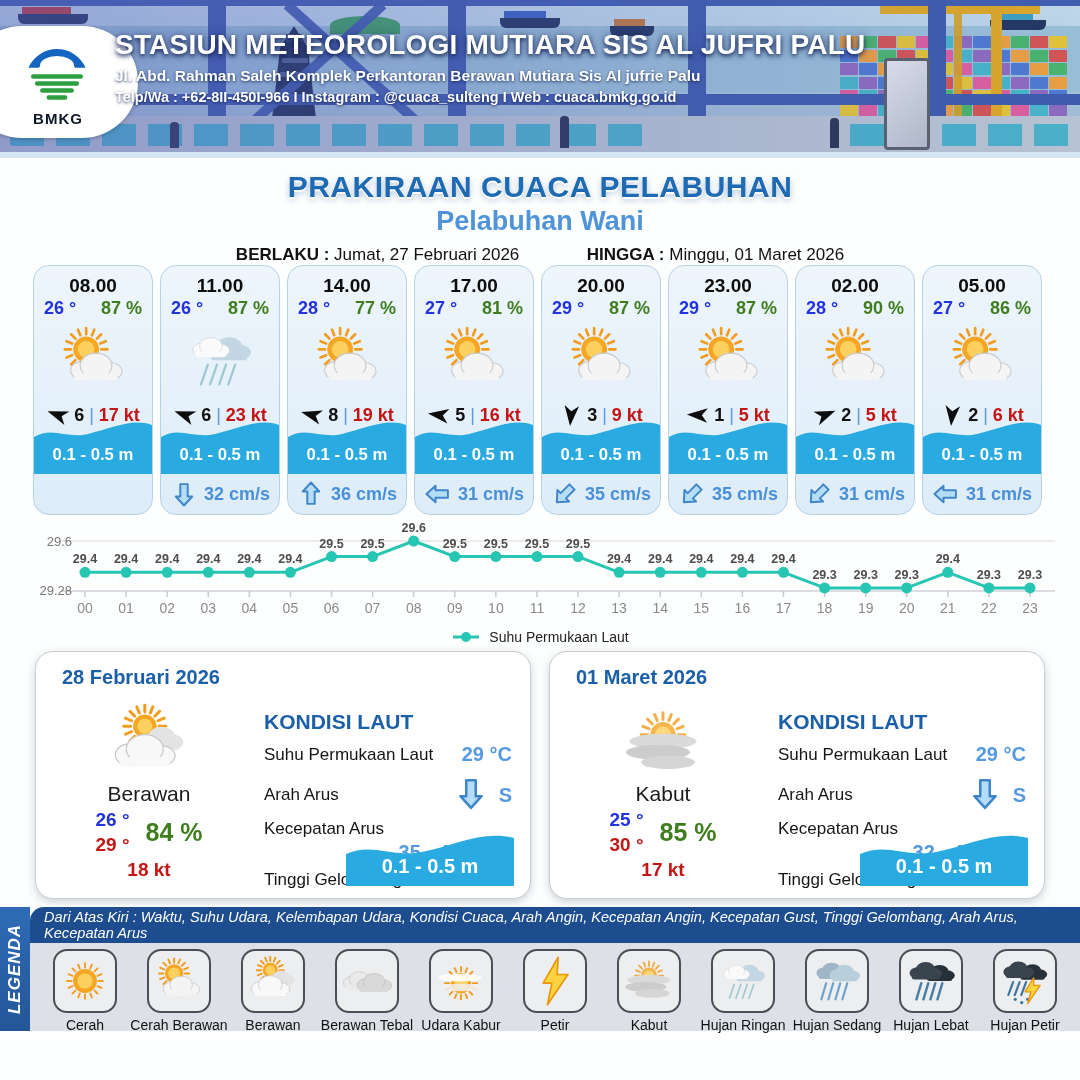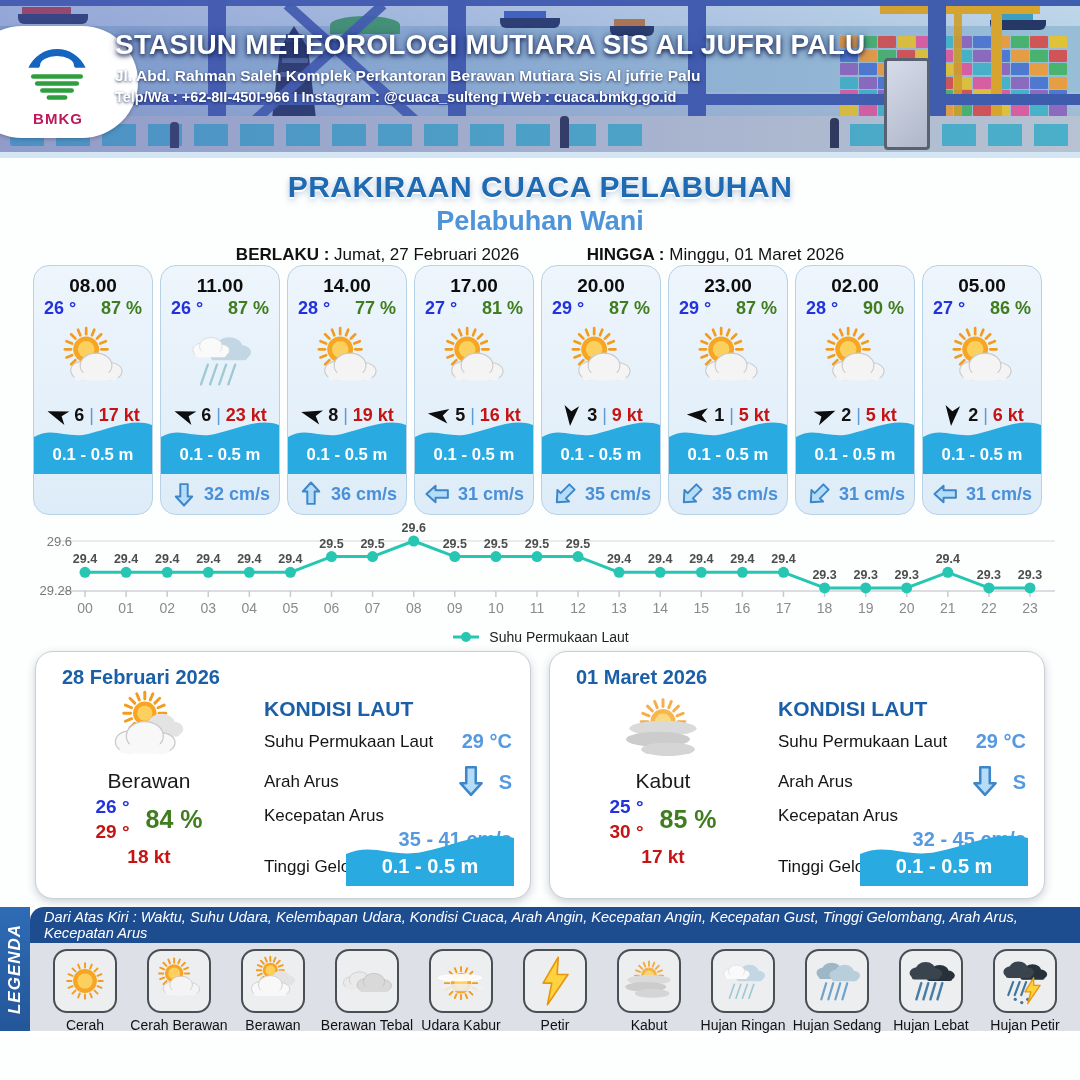--- a/index.html
+++ b/index.html
@@ -25,21 +25,21 @@
 .containers .cell{position:absolute;width:18px;height:12px;border-radius:1px}
 .cont-base{position:absolute;right:0;top:122px;width:320px;height:9px;background:#2d3b52}
 .crane-v{position:absolute;right:78px;top:0;width:11px;height:125px;background:#e2ab22}
 .crane-v2{position:absolute;right:118px;top:0;width:8px;height:125px;background:#d9a41f;opacity:.9}
 .crane-t{position:absolute;right:40px;top:6px;width:160px;height:8px;background:#e2ab22}
 .signboard{position:absolute;right:150px;top:58px;width:46px;height:92px;background:linear-gradient(135deg,#e8ecf0,#b9c1c9);border:3px solid #5a6168;border-radius:4px}
 .tint{position:absolute;inset:0;background:linear-gradient(90deg,rgba(84,94,188,.42),rgba(84,94,188,.22) 55%,rgba(84,94,188,.05))}
 .person{position:absolute;bottom:4px;width:9px;height:26px;background:#2a3350;border-radius:4px 4px 0 0}
 .logo-pill{position:absolute;left:-34px;top:26px;width:172px;height:112px;background:#fff;border-radius:56px;box-shadow:0 1px 4px rgba(0,0,0,.25)}
 .logo-art{position:absolute;left:52px;top:8px;width:78px;height:78px}
-.logo-txt{position:absolute;left:44px;top:84px;width:96px;text-align:center;font-weight:700;font-size:15px;color:#be185d;letter-spacing:1px}
+.logo-txt{position:absolute;left:44px;top:84px;width:96px;text-align:center;font-weight:700;font-size:15px;color:#0f172a;letter-spacing:1px}
 .hdr-text{position:absolute;left:115px;top:27px;width:880px;color:#fff}
 .hdr-l1{font-size:17px;font-weight:700;text-shadow:0 1px 3px rgba(15,30,80,.85),0 0 6px rgba(15,30,80,.5)}
 .hdr-l2{font-size:28px;font-weight:700;letter-spacing:.2px;margin-top:2px;text-shadow:0 2px 4px rgba(15,30,80,.9),0 0 8px rgba(15,30,80,.5)}
 .hdr-l3{font-size:15.5px;font-weight:700;margin-top:6px;text-shadow:0 1px 3px rgba(15,30,80,.85)}
 .hdr-l4{font-size:14.5px;font-weight:700;margin-top:4px;text-shadow:0 1px 3px rgba(15,30,80,.85)}
 .hdr-strip{height:6px;background:#d4e6f3}
 
 
 .titlebox{text-align:center;padding-top:12px}
 .t-main{font-size:30px;font-weight:700;color:#1e6ab3;letter-spacing:.5px;text-shadow:0 2px 0 #fff,0 3px 6px rgba(30,80,140,.35)}
@@ -62,21 +62,21 @@
 .c-wave text{font-weight:700}
 .c-cur{position:absolute;left:0;bottom:0;width:100%;height:40px;display:flex;align-items:center;justify-content:center;gap:6px;font-size:18px;font-weight:700;color:#4a90d9}
 
 
 .chartwrap{position:relative;margin-top:4px}
 .chart-legend{display:flex;align-items:center;justify-content:center;gap:8px;font-size:14px;color:#222;margin-top:-4px}
 
 
 .panels{display:flex;gap:18px;padding:6px 35px 0 35px}
 .panel{position:relative;width:496px;height:248px;background:#fff;border:1px solid #c9ced4;border-radius:18px;box-shadow:0 3px 8px rgba(60,80,100,.25);padding:10px 18px}
-.p-date{font-size:20px;font-weight:700;color:#1a5fa8;margin:4px 0 0 8px}
+.p-date{font-size:20px;font-weight:700;color:#1a5fa8;margin:4px 0 13px 8px}
 .p-cols{display:flex}
 .p-left{width:190px;text-align:center}
 .p-licon{height:78px;display:flex;align-items:center;justify-content:center;margin-top:2px}
 .p-cond{font-size:21px;color:#1a1a1a;margin-top:0px}
 .p-temps{display:flex;align-items:center;justify-content:center;gap:16px;margin-top:2px}
 .p-tt{display:flex;flex-direction:column;align-items:flex-start;font-size:19px;font-weight:700;line-height:1.3}
 .p-tmin{color:#2233dd}.p-tmax{color:#c41414}
 .p-hum{font-size:25px;font-weight:700;color:#3f7d1e}
 .p-wind{display:flex;align-items:center;justify-content:center;gap:7px;font-size:20px;font-weight:700;color:#111;margin-top:4px}
 .p-gust{font-size:19px;font-weight:700;color:#c41414;margin-top:2px}

